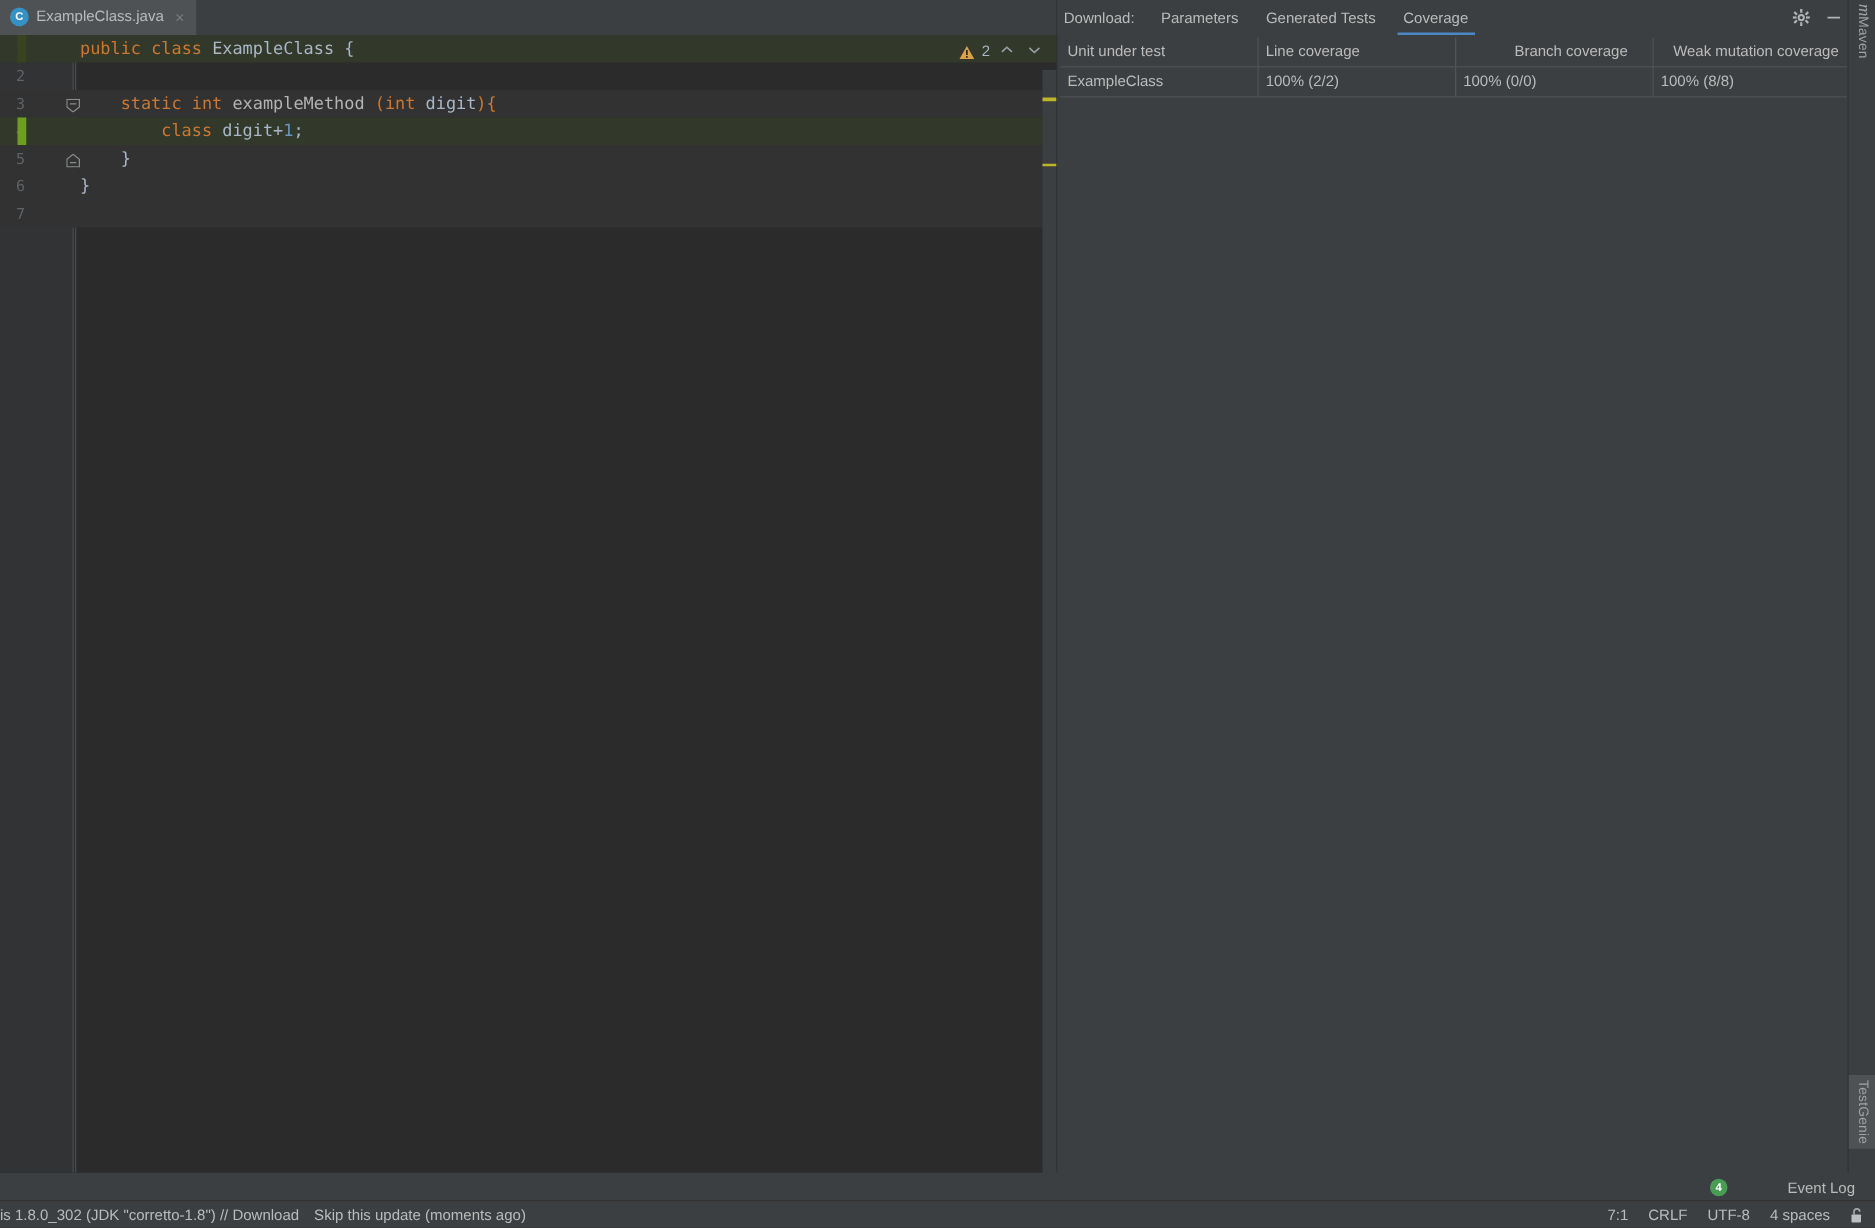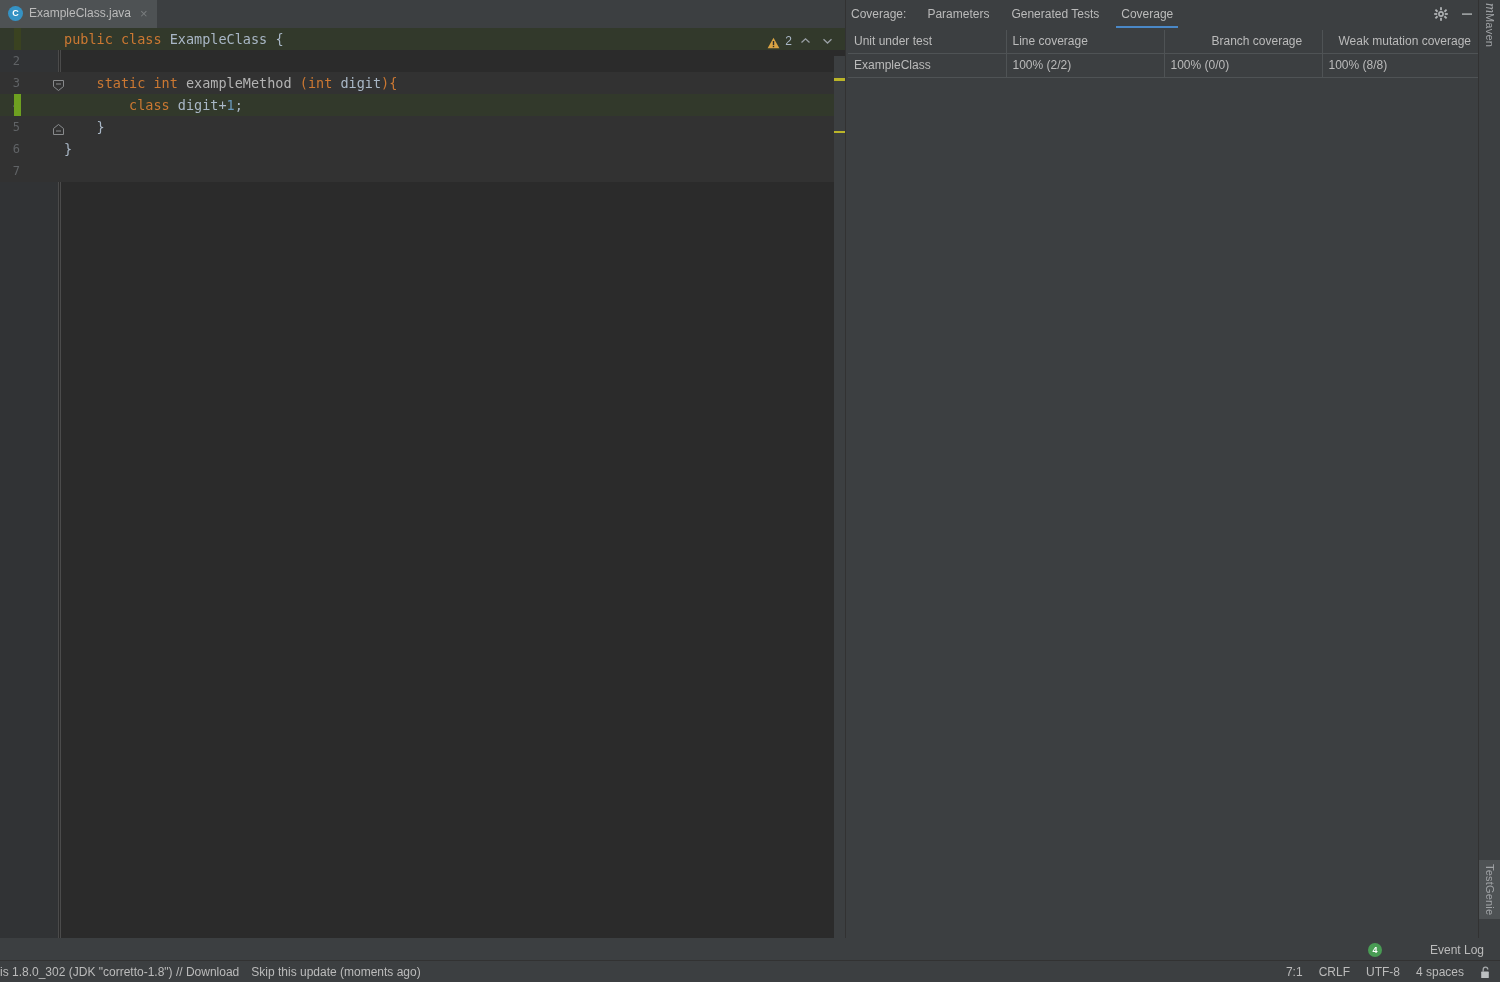--- a/index.html
+++ b/index.html
@@ -332,21 +332,21 @@
         <div class="marker-warn2" style="top:75px;"></div>
       </div>
     </div>
   </div>
 
   <div class="mid-divider"></div>
 
   <div class="toolwin">
 
     <div class="tw-header">
-      <span class="tw-title">Coverage:</span>
+      <span class="tw-title">Download:</span>
       <span class="tw-tab">Parameters</span>
       <span class="tw-tab">Generated Tests</span>
       <span class="tw-tab active">Coverage</span>
 
       <span class="tw-actions">
         <span class="gear-icon">
           <svg width="14" height="14" viewBox="0 0 14 14">
             <g fill="#b0b3b5">
               <circle cx="7" cy="7" r="2.9"></circle>
               <rect x="6.1" y="0.2" width="1.8" height="3"></rect>

